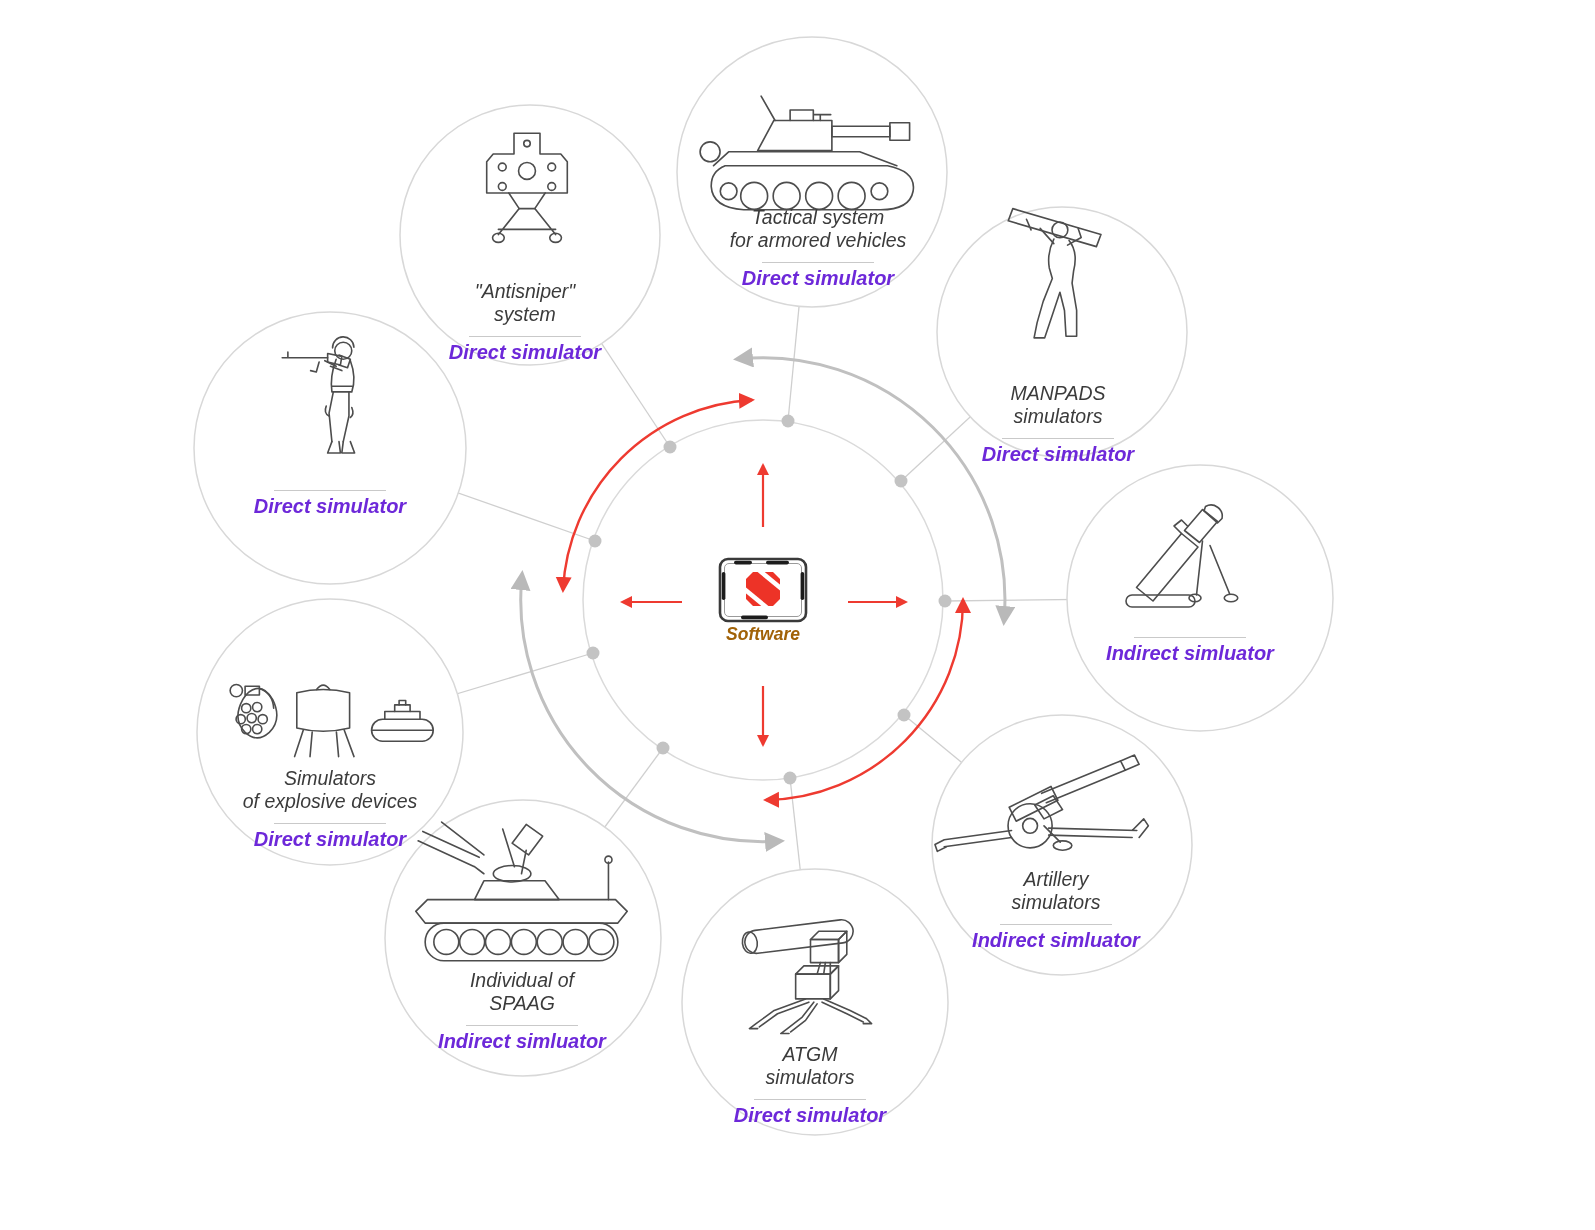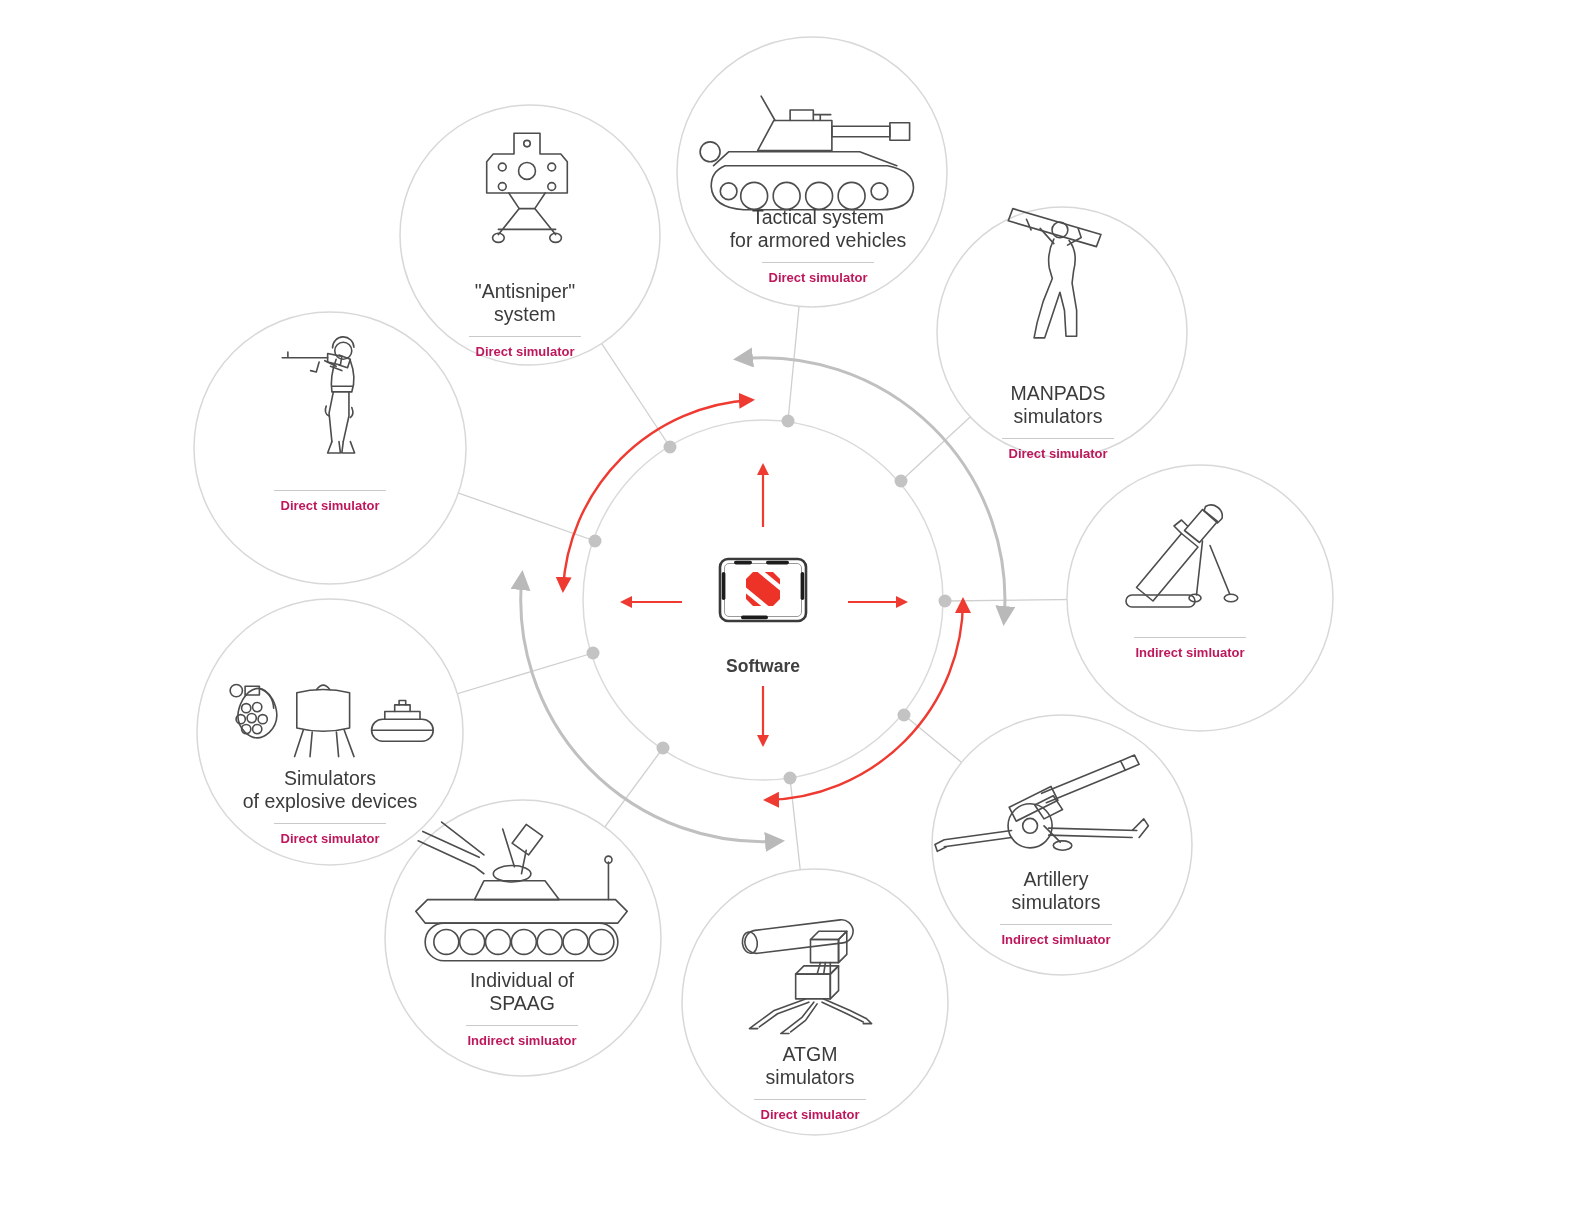--- a/index.html
+++ b/index.html
@@ -1,25 +1,25 @@
 <!DOCTYPE html>
 <html><head>
 <meta charset="utf-8">
 <style>
   html,body{margin:0;padding:0;background:#ffffff;}
   body{width:1595px;height:1230px;position:relative;overflow:hidden;
        font-family:"Liberation Sans", sans-serif;}
-  #stage{position:absolute;left:0;top:0;width:1595px;height:902px;}
+  #stage{position:absolute;left:0;top:0;width:1595px;height:902px;font-style:italic;}
   svg.diagram{position:absolute;left:0;top:0;}
   .node-label{position:absolute;transform:translateX(-50%);text-align:center;z-index:5;width:280px;}
   .node-title{font-size:19.5px;line-height:22.5px;color:#3b3b3b;white-space:pre-line;}
   .node-divider{width:112px;height:1px;background:#c9c9c9;margin:11px auto 6px auto;}
-  .node-subtitle{font-size:13px;font-weight:bold;color:#be185d;line-height:18px;}
+  .node-subtitle{font-size:20px;font-weight:bold;color:#6d28d9;line-height:18px;}
   .center-label{position:absolute;transform:translateX(-50%);text-align:left;z-index:5;
-                font-size:17.5px;font-weight:bold;color:#404040;margin-top:32px;}
+                font-size:17.5px;font-weight:bold;color:#a16207;}
 </style>
 </head>
 <body>
 
 <div id="stage">
 
 <svg class="diagram" width="1595" height="1230" viewBox="0 0 1595 1230">
   <defs>
     <marker id="mRed" markerUnits="userSpaceOnUse" markerWidth="20" markerHeight="18" refX="13" refY="8" orient="auto-start-reverse">
       <path d="M0,0 L16,8 L0,16 Z" fill="#ee3a30"></path>

